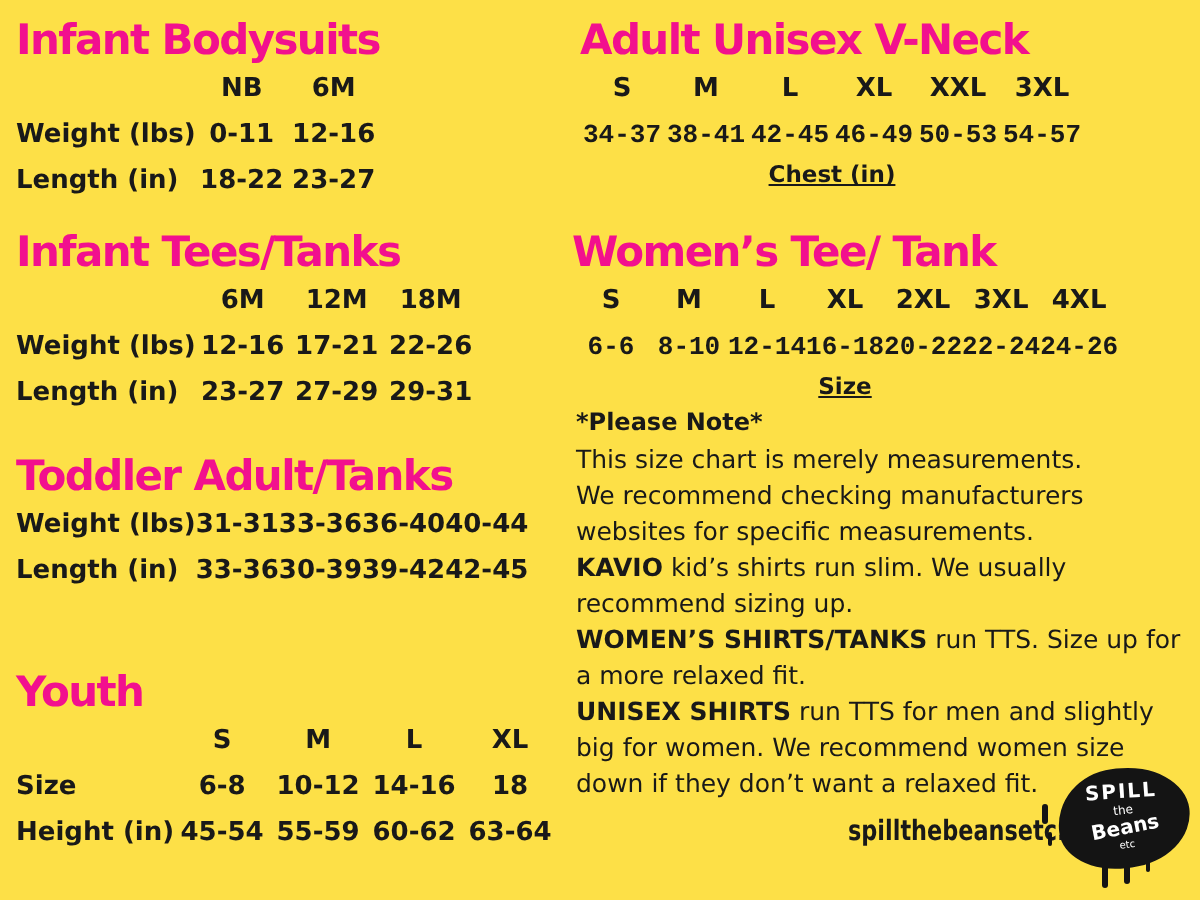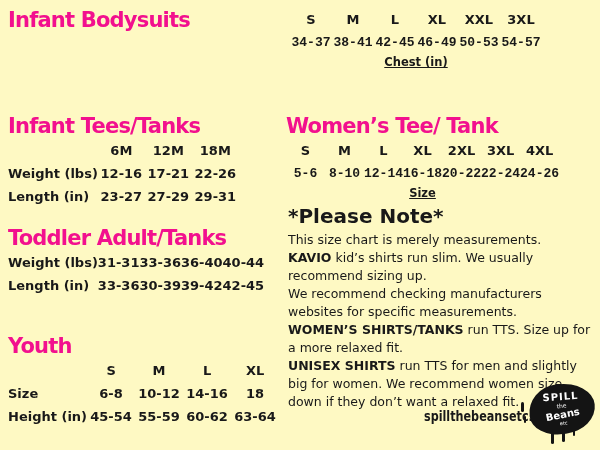--- a/index.html
+++ b/index.html
@@ -1,39 +1,39 @@
 <!DOCTYPE html>
 <html><head>
 <meta charset="utf-8">
 <style>
   :root { --pink:#f2108e; --ink:#191919; }
   html,body { margin:0; padding:0; background:#fff; }
   .canvas {
-    position:relative; width:600px; height:450px; background:#fef9c3;
+    position:relative; width:600px; height:450px; background:#fde047;
     font-family:"DejaVu Sans", sans-serif; color:var(--ink); overflow:hidden;
   }
   .sec { position:absolute; }
   .title {
     margin:0 0 1px 0; font-size:21px; font-weight:bold; color:var(--pink);
     letter-spacing:-0.8px; white-space:nowrap;
   }
   table.tbl { border-collapse:collapse; }
   table.tbl td {
     padding:0; font-size:13px; font-weight:bold; text-align:center;
     line-height:1.78; white-space:nowrap;
   }
   td.lbl { text-align:left !important; }
   .w82{width:82px}.w78{width:78px}.w72{width:72px}
   .c46{width:46px}.c47{width:47px}.c45{width:45px}.c48{width:48px}
   .c42{width:42px}.c39{width:39px}
   .vals td{font-size:12px;font-family:Liberation Mono, monospace;}
   .tfoot {
     font-size:11.5px; font-weight:bold; text-align:center; line-height:1.5;text-decoration:underline;
   }
-  .note-head { margin:0 0 3px 0; font-size:20px; font-weight:bold; color:var(--ink); }
+  .note-head { margin:0 0 3px 0; font-size:12px; font-weight:bold; color:var(--ink); }
   .note-p { margin:0; font-size:12.5px; line-height:1.44; }
   .note-p .em { font-weight:bold; }
   .website {
     position:absolute; left:424px; top:408px; font-size:14px; font-weight:bold;
     white-space:nowrap;
   }
   .condense { display:inline-block; transform:scaleX(0.8); transform-origin:left center; }
   .logo {
     position:absolute; left:529px; top:384px; width:66px; height:50px;
     background:#141414; color:#fff; transform:rotate(-7deg);
@@ -53,20 +53,39 @@
   .sp1 { left:521px; top:402px; width:3px; height:10px; border-radius:2px; }
   .sp2 { left:524px; top:416px; width:2px; height:7px; border-radius:2px; }
 </style>
 </head>
 <body>
 
 <div class="canvas">
 
   <div class="sec" style="left:8px; top:8px;">
     <h2 class="title">Infant Bodysuits</h2>
+    <table class="tbl">
+      <tbody>
+          <tr>
+        <td class="lbl w82"></td>
+        <td class="c46">NB</td>
+        <td class="c46">6M</td>
+      </tr>
+      <tr>
+        <td class="lbl">Weight (lbs)</td>
+        <td>0-11</td>
+        <td>12-16</td>
+      </tr>
+      <tr>
+        <td class="lbl">Length (in)</td>
+        <td>18-22</td>
+        <td>23-27</td>
+      </tr>
+    </tbody>
+      </table>
   </div>
 
   <div class="sec" style="left:8px; top:114px;">
     <h2 class="title">Infant Tees/Tanks</h2>
     <table class="tbl">
       <tbody>
           <tr>
         <td class="lbl w82"></td>
         <td class="c47">6M</td>
         <td class="c47">12M</td>
@@ -133,20 +152,21 @@
         <td>45-54</td>
         <td>55-59</td>
         <td>60-62</td>
         <td>63-64</td>
       </tr>
     </tbody>
       </table>
   </div>
 
   <div class="sec" style="left:290px; top:8px;">
+    <h2 class="title">Adult Unisex V-Neck</h2>
     <table class="tbl">
       <tbody>
           <tr>
         <td class="c42">S</td>
         <td class="c42">M</td>
         <td class="c42">L</td>
         <td class="c42">XL</td>
         <td class="c42">XXL</td>
         <td class="c42">3XL</td>
       </tr>
@@ -170,38 +190,38 @@
           <tr>
         <td class="c39">S</td>
         <td class="c39">M</td>
         <td class="c39">L</td>
         <td class="c39">XL</td>
         <td class="c39">2XL</td>
         <td class="c39">3XL</td>
         <td class="c39">4XL</td>
       </tr>
       <tr class="vals">
-        <td>5-6</td>
+        <td>6-6</td>
         <td>8-10</td>
         <td>12-14</td>
         <td>16-18</td>
         <td>20-22</td>
         <td>22-24</td>
         <td>24-26</td>
       </tr>
     </tbody>
       </table>
     <div class="tfoot" style="width:273px;">Size</div>
   </div>
 
   <div class="sec" style="left:288px; top:204px; width:306px;">
     <h3 class="note-head">*Please Note*</h3>
     <p class="note-p"><span class="em"></span><span>This size chart is merely measurements.</span></p>
+    <p class="note-p"><span class="em"></span><span>We recommend checking manufacturers websites for specific measurements.</span></p>
     <p class="note-p"><span class="em">KAVIO</span><span> kid’s shirts run slim. We usually recommend sizing up.</span></p>
-    <p class="note-p"><span class="em"></span><span>We recommend checking manufacturers websites for specific measurements.</span></p>
     <p class="note-p"><span class="em">WOMEN’S SHIRTS/TANKS</span><span> run TTS. Size up for a more relaxed fit.</span></p>
     <p class="note-p"><span class="em">UNISEX SHIRTS</span><span> run TTS for men and slightly big for women. We recommend women size down if they don’t want a relaxed fit.</span></p>
   </div>
 
   <div class="website">
     <span class="condense">spillthebeansetc.com</span>
   </div>
 
   <div class="logo">
     <span class="l1">SPILL</span>

